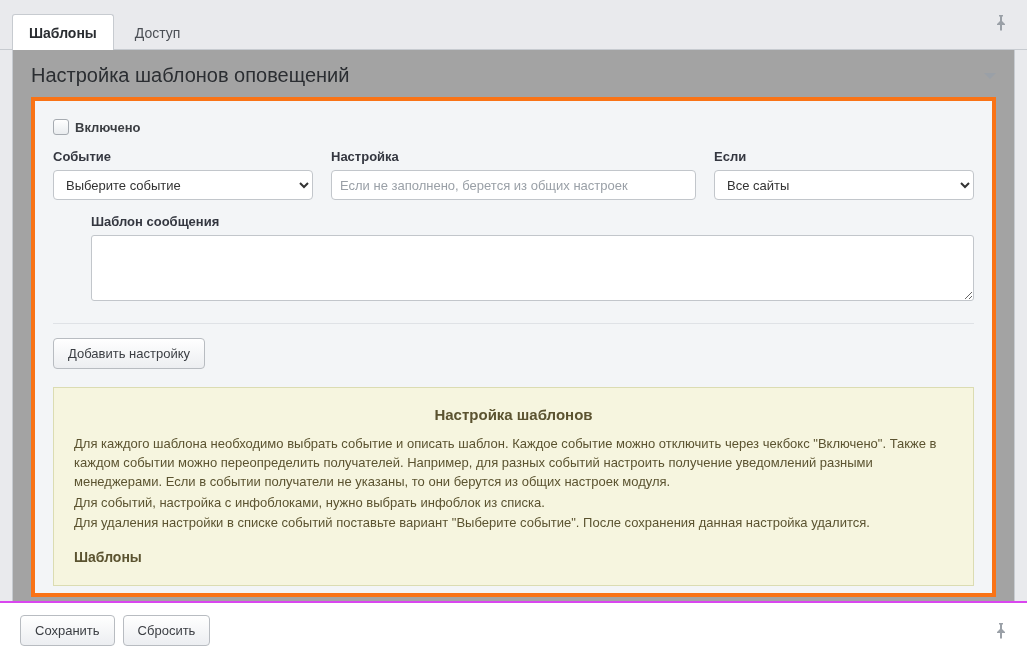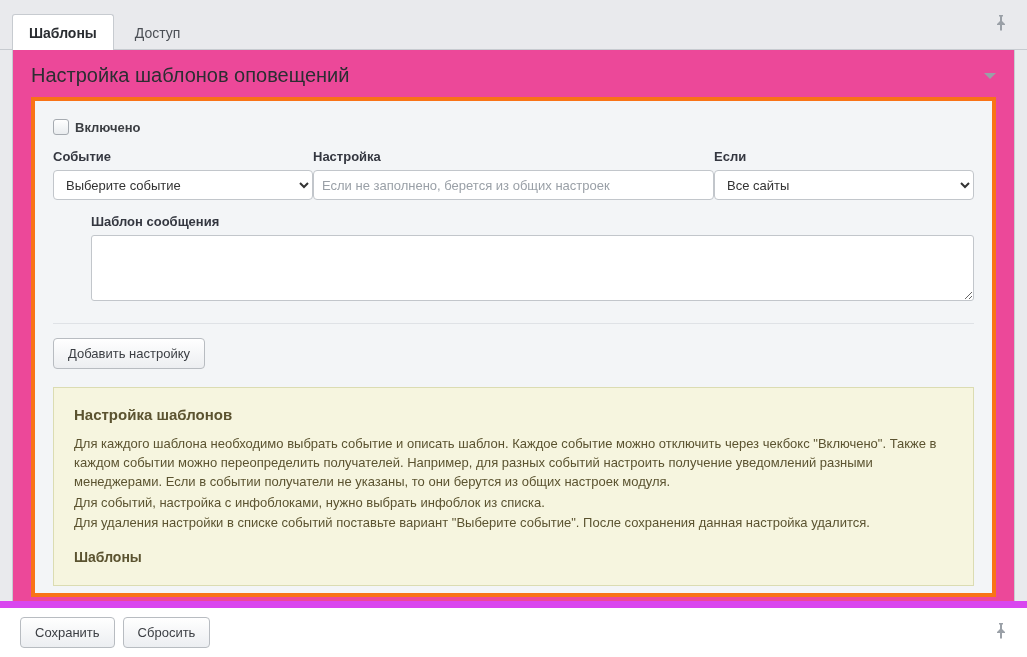--- a/index.html
+++ b/index.html
@@ -46,21 +46,21 @@
   .pin-icon {
     position: absolute;
     right: 20px;
     color: #9aa0a7;
   }
   .pin-top   { top: 15px; }
   .pin-bottom{ bottom: 15px; }
 
   
   .panel {
-    background: #ec4899;
+    background: #a3a3a3;
     margin: 0 12px;
     border: 1px solid #c7cbd0;
     border-top: none;
     height: 575px;
     overflow: hidden;
   }
   .panel-header {
     display: flex;
     align-items: center;
     justify-content: space-between;
@@ -102,20 +102,21 @@
     width: 16px; height: 16px;
     border: 1px solid #a6abb1;
     border-radius: 3px;
     background: linear-gradient(#fff,#e9ecef);
     display: inline-block;
   }
 
   
   .fields-row {
     display: flex;
+    gap: 18px;
     margin-bottom: 14px;
   }
   .field { flex: 1; display: flex; flex-direction: column; }
   .field.event { flex: 0 0 260px; }
   .field.site  { flex: 0 0 260px; }
   .field label {
     font-weight: bold;
     color: #343740;
     margin-bottom: 6px;
     font-size: 13px;
@@ -170,40 +171,41 @@
     border: 1px solid #dbdcb2;
     background: #f6f5df;
     padding: 18px 20px 20px;
     color: #5b5330;
   }
   .info-box h3 {
     margin: 0 0 12px;
     font-size: 15px;
     font-weight: bold;
     color: #5b5330;
+    text-align: center;
   }
   .info-box p {
     margin: 0 0 2px;
     font-size: 13px;
     line-height: 1.45;
   }
   .info-box h4 {
     margin: 16px 0 0;
     font-size: 14px;
     font-weight: bold;
     color: #5b5330;
   }
 
   
   .action-bar {
     position: absolute;
     left: 0; right: 0; bottom: 0;
     height: 56px;
     background: #fff;
-    border-top: 7px solid #d946ef;
+    border-top: 2px solid #d946ef;
     display: flex;
     align-items: center;
     padding: 0 20px;
     gap: 8px;
   }
 </style>
 </head>
 <body>
 
 <div class="tab-bar">

